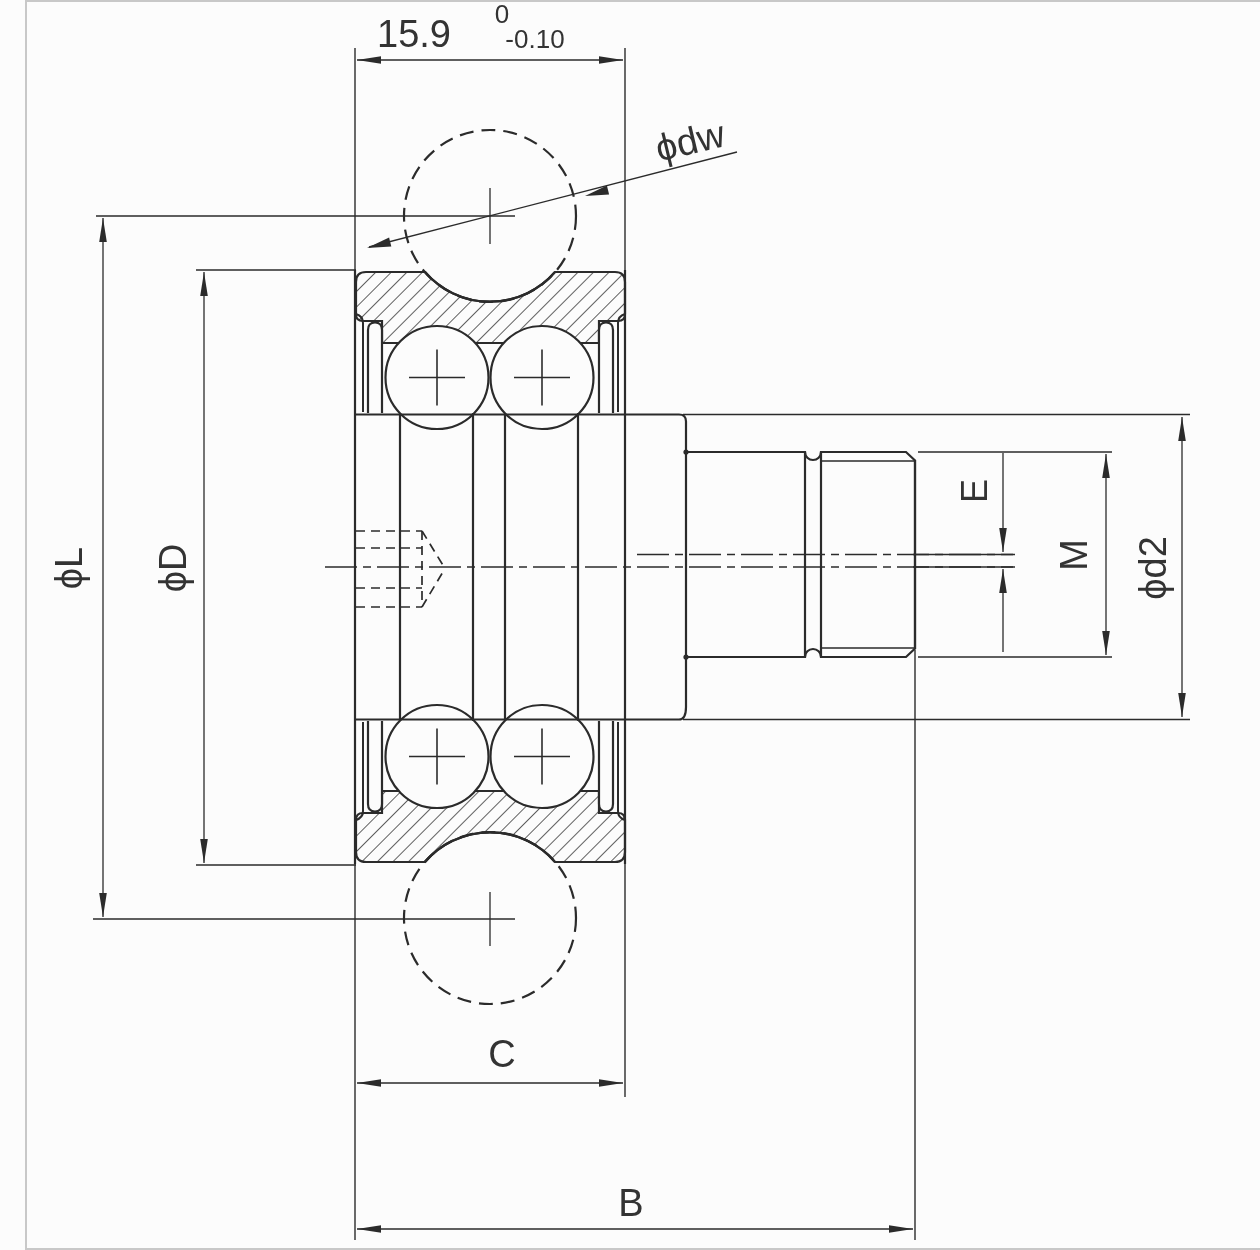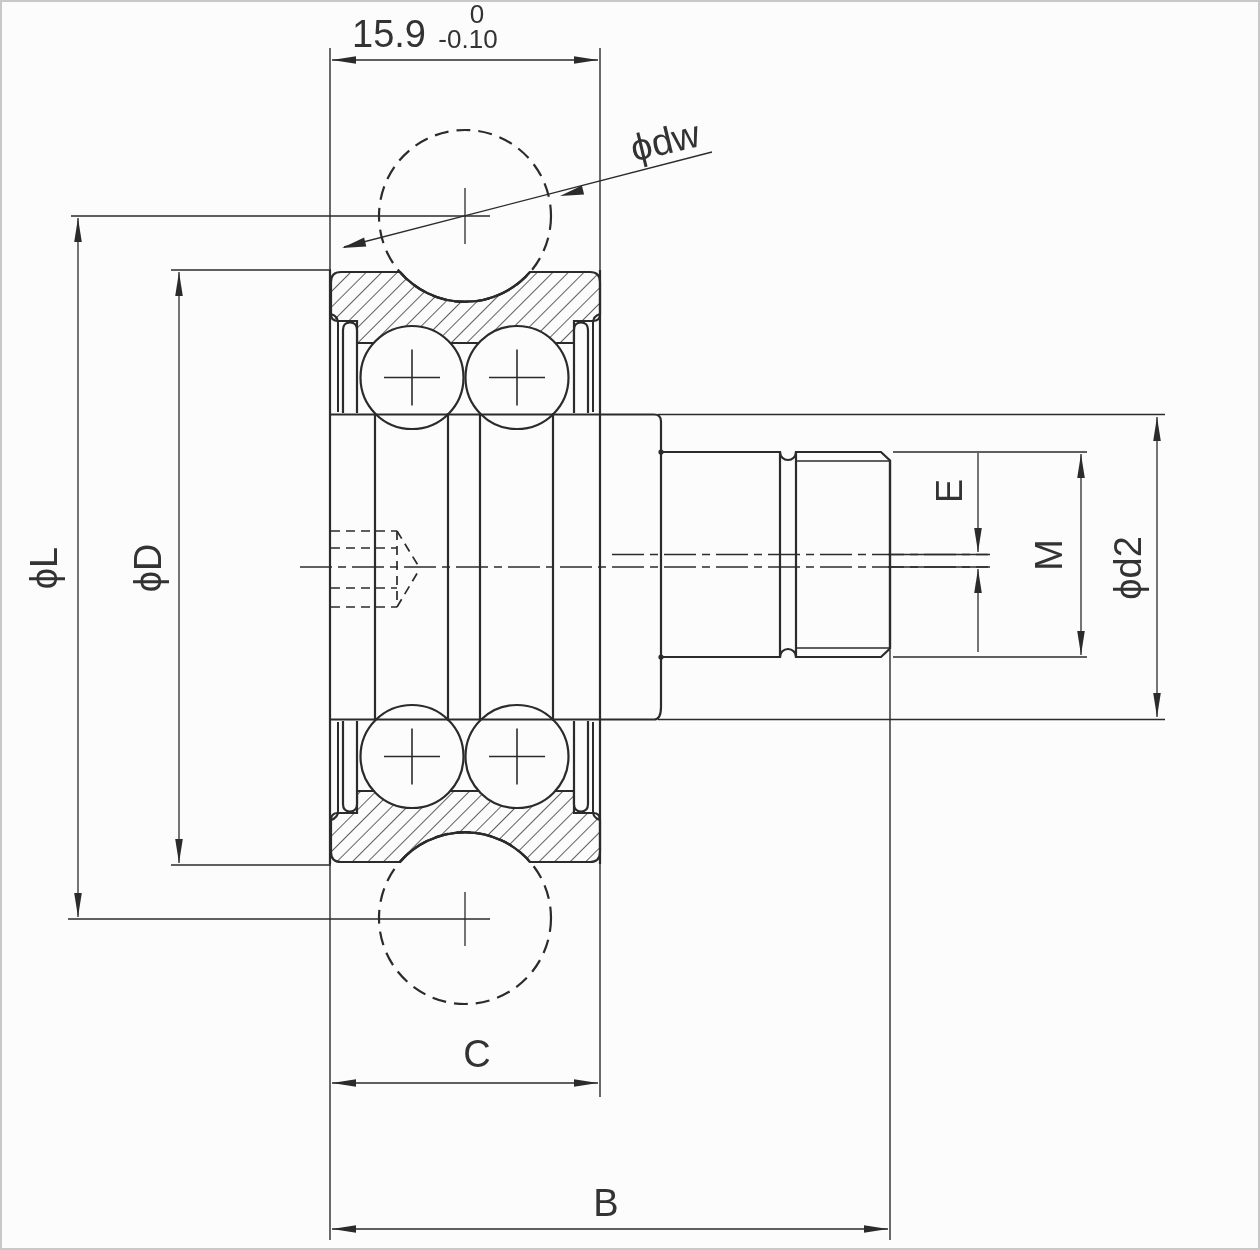--- a/index.html
+++ b/index.html
@@ -1,17 +1,17 @@
 <!DOCTYPE html>
 <html><head>
 <meta charset="utf-8">
 <style>
   html,body{margin:0;padding:0;}
   body{width:1260px;height:1250px;position:relative;background:#fcfcfc;overflow:hidden;}
-  #stage{position:absolute;inset:0;}
+  #stage{position:absolute;inset:0;margin-left:25px;}
   svg{position:absolute;left:0;top:0;}
   .lbl{position:absolute;font-family:"Liberation Sans",sans-serif;color:#333;white-space:nowrap;
        transform:translate(-50%,-50%);line-height:1;}
   .f38{font-size:38px;}
   .f26{font-size:26px;}
   .f36{font-size:36px;}
   .rot90{transform:translate(-50%,-50%) rotate(-90deg);}
   .rot14{transform:translate(-50%,-50%) rotate(-13.5deg);}
 </style>
 </head>
@@ -155,21 +155,21 @@
     <line x1="344" y1="247" x2="712" y2="152"></line>
   </g>
   <g fill="#2b2b2b">
     <polygon points="560,196 581.9,185.6 584.1,194.4"></polygon>
     <polygon points="342,248 364.1,237.6 366.3,246.4"></polygon>
   </g>
 </svg>
 
 <div class="lbl f38" style="left:389px;top:34px;">15.9</div>
 <div class="lbl f26" style="left:477px;top:14px;">0</div>
-<div class="lbl f26" style="left:468px;top:39px;">-0.10</div>
+<div class="lbl f26" style="left:510px;top:39px;">-0.10</div>
 <div class="lbl f38 rot14" style="left:665px;top:141px;">ϕdw</div>
 <div class="lbl f38 rot90" style="left:44px;top:568px;">ϕL</div>
 <div class="lbl f38 rot90" style="left:148px;top:568px;">ϕD</div>
 <div class="lbl f36 rot90" style="left:950px;top:491px;">E</div>
 <div class="lbl f38 rot90" style="left:1049px;top:555px;">M</div>
 <div class="lbl f38 rot90" style="left:1128px;top:568px;">ϕd2</div>
 <div class="lbl f38" style="left:477px;top:1054px;">C</div>
 <div class="lbl f38" style="left:606px;top:1203px;">B</div>
 
 </div>

